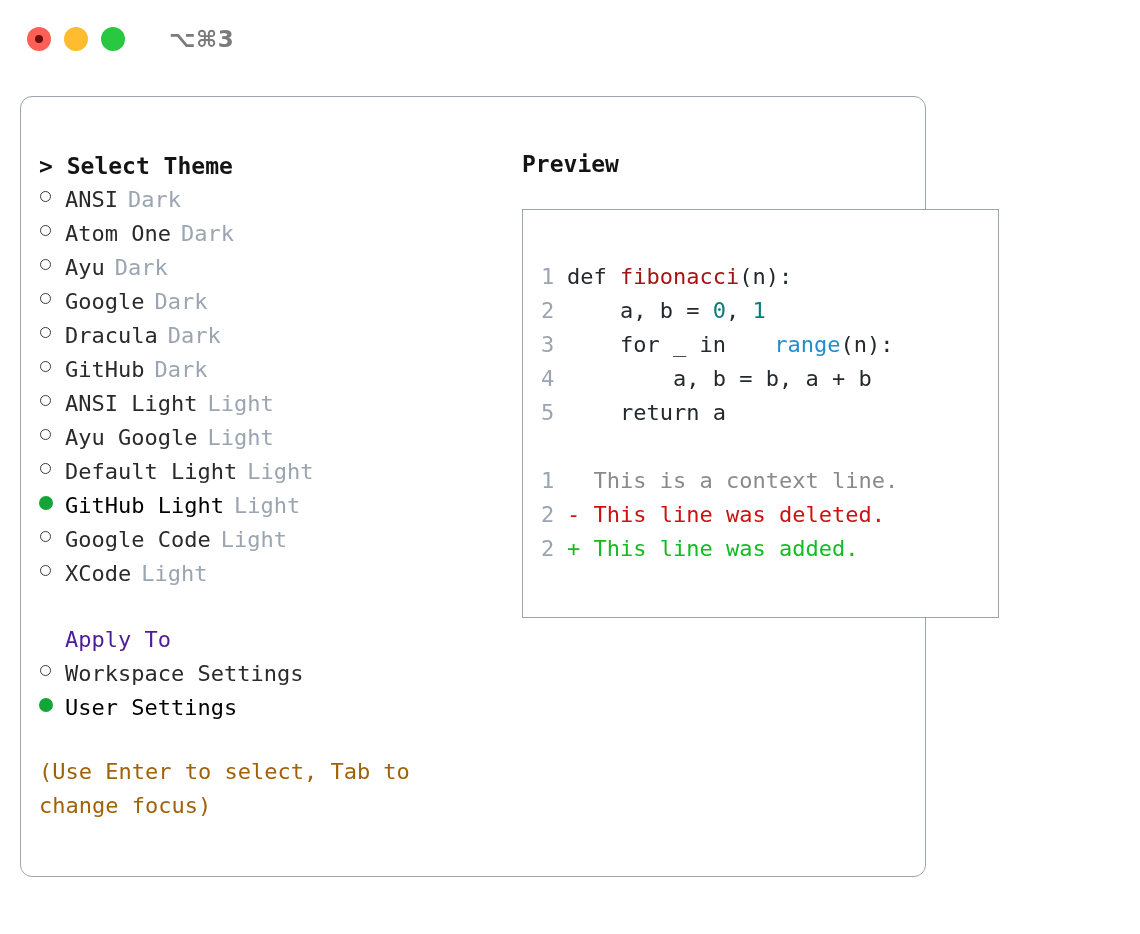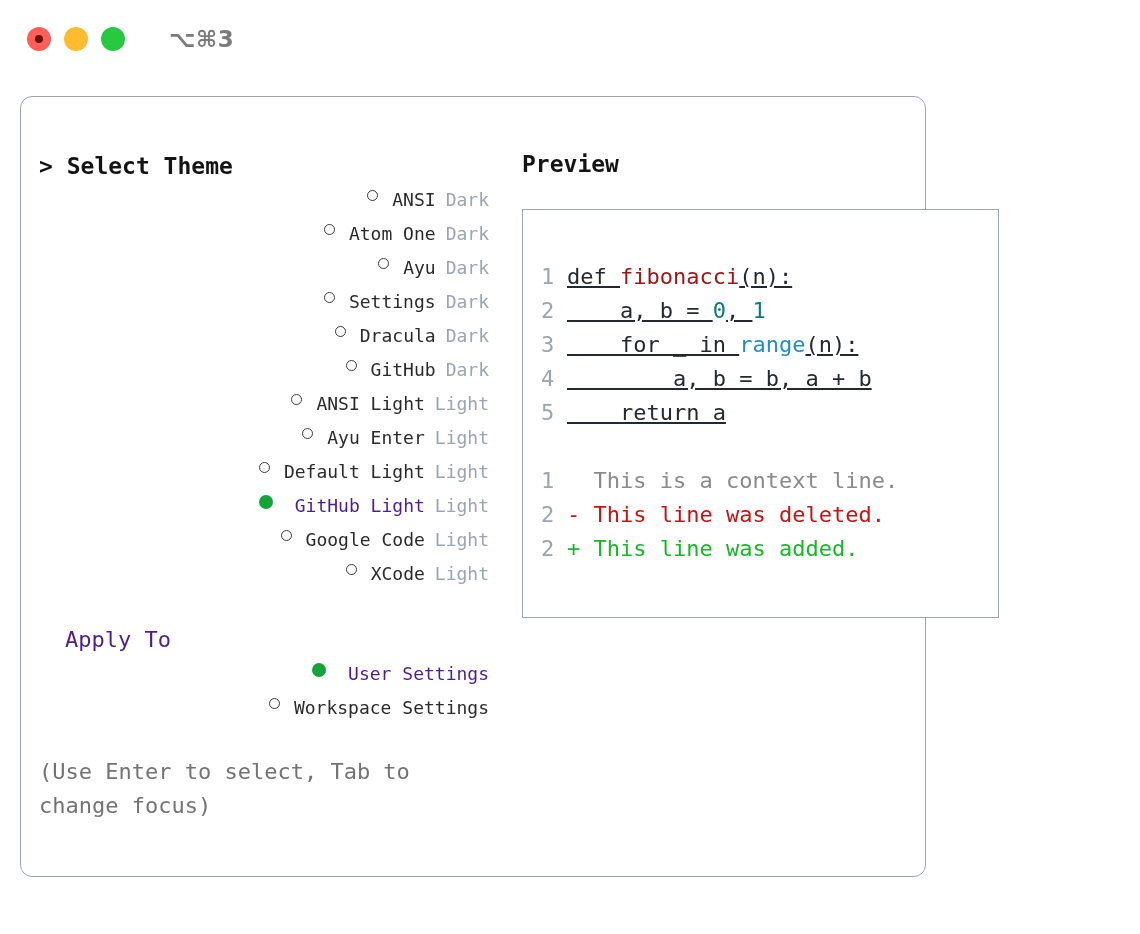--- a/index.html
+++ b/index.html
@@ -99,23 +99,22 @@
     color: #141414;
     line-height: 34px;
     white-space: pre;
   }
 
   .opt-row {
     display: flex;
     align-items: baseline;
     line-height: 34px;
     height: 34px;
-    font-size: 18px;
+    font-size: 22px;
     white-space: pre;
-    justify-content: flex-end;
   }
   .marker {
     display: inline-block;
     width: 26px;
     flex: 0 0 26px;
     font-size: 19px;
     color: #2a2a2a;
     position: relative;
   }
   .marker.sel { color: #1aab3a; }
@@ -135,40 +134,40 @@
     position: absolute;
     left: 0px;
     top: -17px;
     width: 14px;
     height: 14px;
     background: #13a538;
     border-radius: 50%;
     box-sizing: border-box;
   }
   .opt-label { color: #2a2a2a; }
-  .opt-row.selected .opt-label { color: #4c1d95; margin-left: 10px; }
+  .opt-row.selected .opt-label { color: #000000; }
   .opt-tag {
     color: #9aa5b1;
     margin-left: 10px;
   }
 
   .group-head {
     font-size: 22px;
     color: #4c1d95;
     line-height: 34px;
     height: 34px;
     padding-left: 26px;
     white-space: pre;
   }
 
   .spacer-lg { height: 32px; }
   .spacer-md { height: 30px; }
 
   .hint {
-    color: #737373;
+    color: #a16207;
     font-size: 22px;
     line-height: 34px;
     width: 420px;
     white-space: pre-wrap;
   }
 
   
   .right-col {
     position: absolute;
     left: 481px;
@@ -208,24 +207,24 @@
   .ln {
     display: inline-block;
     width: 26px;
     flex: 0 0 26px;
     color: #9aa5b1;
     text-align: left;
   }
   .code-text { white-space: pre; }
   .blank-line { height: 34px; }
 
-  .tok-plain  { color: #24292e; text-decoration: underline; }
+  .tok-plain  { color: #24292e; }
   .tok-fn     { color: #a31515; }
   .tok-num    { color: #0b7b7b; }
-  .tok-builtin{ color: #1f8ec9; }
+  .tok-builtin{ color: #1f8ec9; margin-left: 35px; }
   .tok-ctx    { color: #8a8a8a; }
   .tok-del    { color: #cc1111; }
   .tok-add    { color: #12bb22; }
 </style>
 </head>
 <body>
 
 <div class="window">
 
   <div class="titlebar">
@@ -241,38 +240,38 @@
     <div class="columns">
 
       <div class="left-col">
 
         <div class="section-title">&gt; Select Theme</div>
 
         <div id="theme-list">
             <div class="opt-row"><span class="marker bullet-hollow"></span><span class="opt-label">ANSI</span><span class="opt-tag">Dark</span></div>
             <div class="opt-row"><span class="marker bullet-hollow"></span><span class="opt-label">Atom One</span><span class="opt-tag">Dark</span></div>
             <div class="opt-row"><span class="marker bullet-hollow"></span><span class="opt-label">Ayu</span><span class="opt-tag">Dark</span></div>
-            <div class="opt-row"><span class="marker bullet-hollow"></span><span class="opt-label">Settings</span><span class="opt-tag">Dark</span></div>
+            <div class="opt-row"><span class="marker bullet-hollow"></span><span class="opt-label">Google</span><span class="opt-tag">Dark</span></div>
             <div class="opt-row"><span class="marker bullet-hollow"></span><span class="opt-label">Dracula</span><span class="opt-tag">Dark</span></div>
             <div class="opt-row"><span class="marker bullet-hollow"></span><span class="opt-label">GitHub</span><span class="opt-tag">Dark</span></div>
             <div class="opt-row"><span class="marker bullet-hollow"></span><span class="opt-label">ANSI Light</span><span class="opt-tag">Light</span></div>
-            <div class="opt-row"><span class="marker bullet-hollow"></span><span class="opt-label">Ayu Enter</span><span class="opt-tag">Light</span></div>
+            <div class="opt-row"><span class="marker bullet-hollow"></span><span class="opt-label">Ayu Google</span><span class="opt-tag">Light</span></div>
             <div class="opt-row"><span class="marker bullet-hollow"></span><span class="opt-label">Default Light</span><span class="opt-tag">Light</span></div>
             <div class="opt-row selected"><span class="marker bullet-filled sel"></span><span class="opt-label">GitHub Light</span><span class="opt-tag">Light</span></div>
             <div class="opt-row"><span class="marker bullet-hollow"></span><span class="opt-label">Google Code</span><span class="opt-tag">Light</span></div>
             <div class="opt-row"><span class="marker bullet-hollow"></span><span class="opt-label">XCode</span><span class="opt-tag">Light</span></div>
           </div>
 
         <div class="spacer-lg"></div>
 
         <div class="group-head">Apply To</div>
 
         <div id="apply-list">
+            <div class="opt-row"><span class="marker bullet-hollow"></span><span class="opt-label">Workspace Settings</span></div>
             <div class="opt-row selected"><span class="marker bullet-filled sel"></span><span class="opt-label">User Settings</span></div>
-            <div class="opt-row"><span class="marker bullet-hollow"></span><span class="opt-label">Workspace Settings</span></div>
           </div>
 
         <div class="spacer-md"></div>
 
         <div class="hint">(Use Enter to select, Tab to change focus)</div>
       </div>
 
       <div class="right-col">
         <div class="preview-title">Preview</div>
 

